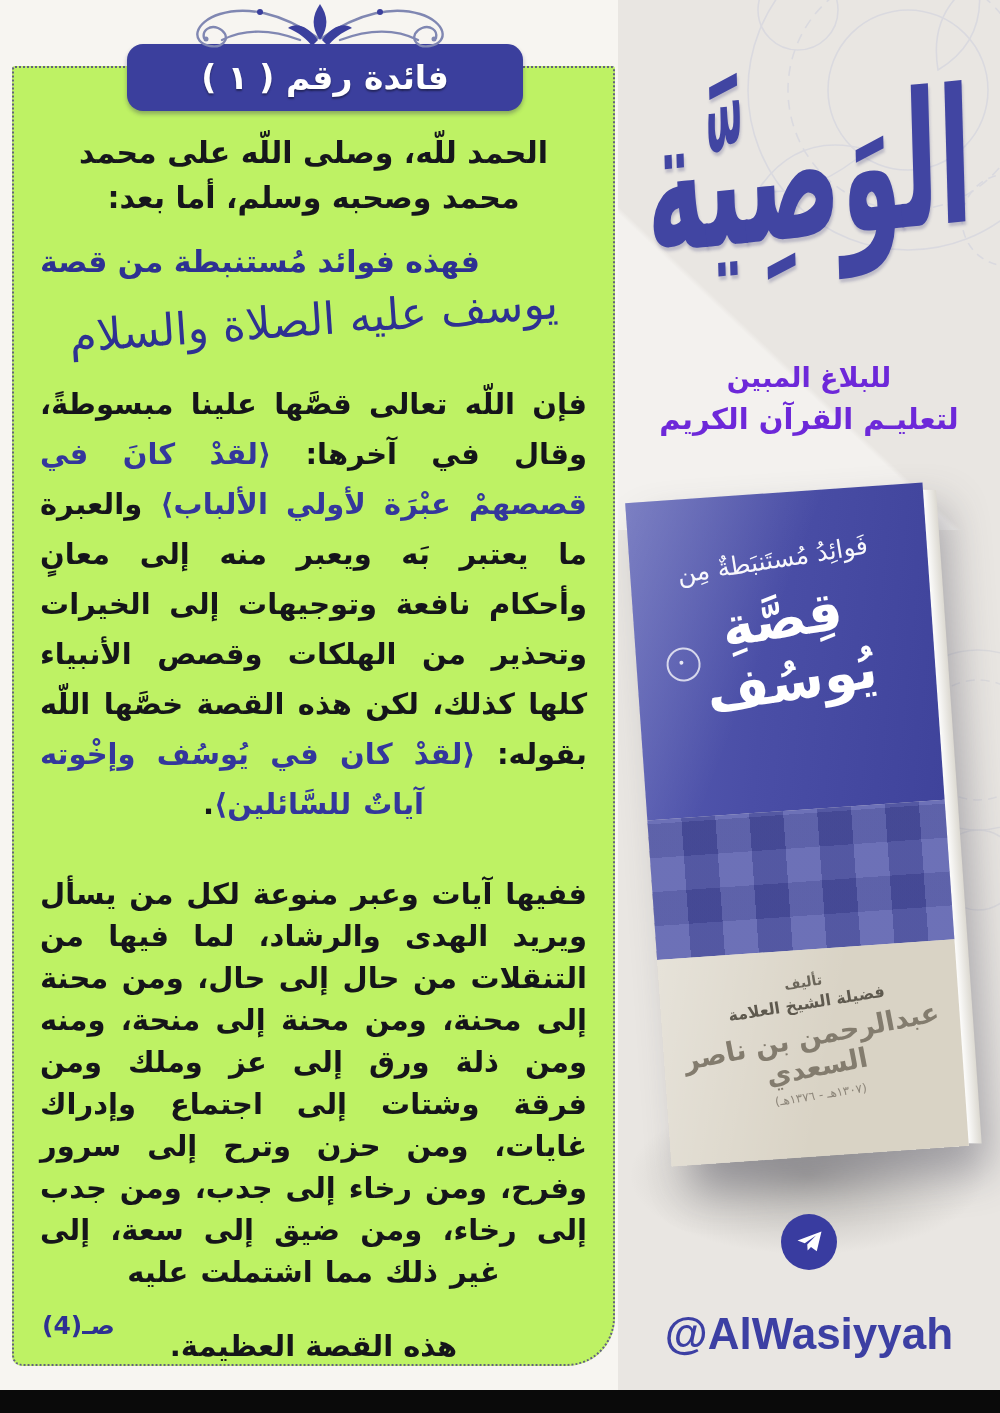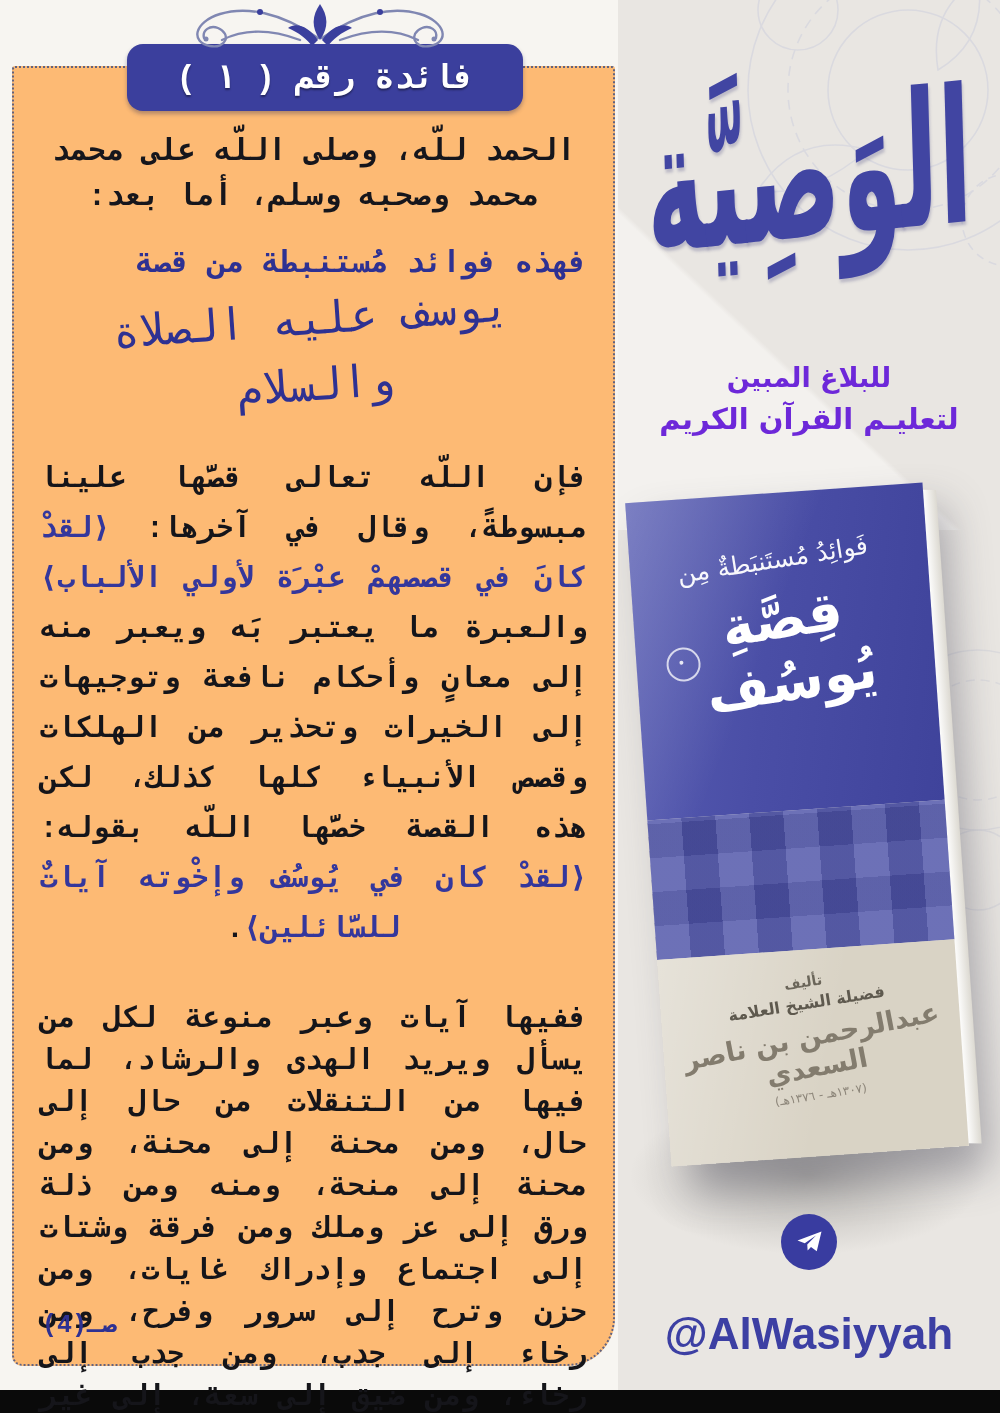--- a/index.html
+++ b/index.html
@@ -1,44 +1,44 @@
 <!DOCTYPE html>
 <html lang="ar"><head>
 <meta charset="utf-8">
 <style>
   html,body{margin:0;padding:0;}
   body{width:1000px;height:1413px;position:relative;overflow:hidden;
        font-family:"DejaVu Sans",sans-serif;background:#f7f5f1;}
   .canvas{position:absolute;inset:0;width:1000px;height:1413px;}
 
   
-  .left-panel{position:absolute;left:0;top:0;width:618px;height:1006px;background:#f7f5f1;font-family:Liberation Mono, monospace;}
+  .left-panel{position:absolute;left:0;top:0;width:618px;height:1006px;background:#f7f5f1;}
   .right-panel{position:absolute;left:618px;top:0;width:382px;height:1390px;background:#e9e6e2;overflow:hidden;}
   .bottom-bar{position:absolute;left:0;top:1390px;width:1000px;height:23px;background:#0a0a0a;}
 
   
   .content-box{position:absolute;left:12px;top:66px;width:603px;height:1300px;
-      background:#fdba74;border:2px dotted #62627e;border-radius:3px 3px 48px 10px;
+      background:#bef264;border:2px dotted #62627e;border-radius:3px 3px 48px 10px;
       padding:60px 26px 70px;box-sizing:border-box;direction:rtl;z-index:1;}
 
   
   .flourish{position:absolute;left:150px;top:2px;z-index:3;}
   .badge{position:absolute;left:127px;top:44px;width:396px;height:67px;background:#3b3f9d;
       border-radius:16px;z-index:2;display:flex;align-items:center;justify-content:center;
       box-shadow:0 3px 4px rgba(40,40,80,.35);}
   .badge span{color:#fff;font-size:33px;font-weight:bold;direction:rtl;
       text-shadow:0 2px 2px rgba(0,0,0,.4);}
 
   
   .opening{margin:2px 0 0;text-align:center;font-size:30px;font-weight:bold;color:#16161c;line-height:1.5;}
-  .intro-blue{margin-top:24px;text-align:right;font-size:30px;font-weight:bold;color:#2e3192;}
+  .intro-blue{margin-top:24px;text-align:left;font-size:30px;font-weight:bold;color:#2e3192;}
   .calli{margin-top:8px;text-align:center;font-size:44px;color:#2e3192;transform:rotate(-4deg);line-height:1.5;}
   .para{font-size:29px;font-weight:bold;color:#15151a;line-height:50px;
       text-align:justify;text-align-last:center;word-spacing:2px;}
-  .p1{margin-top:34px;}
+  .p1{margin-top:26px;}
   .p2{margin-top:44px;line-height:42px;}
   .closing-line{margin-top:0;text-align:center;font-size:29px;font-weight:bold;color:#15151a;line-height:48px;}
   .seg-blue{color:#34379c;}
   .seg-black{color:#15151a;}
   .page-marker{position:absolute;left:28px;bottom:24px;color:#2e3192;font-size:25px;font-weight:bold;direction:rtl;}
 
   
   .arabesque{position:absolute;opacity:.45;}
   .wedge{position:absolute;left:0;top:170px;width:382px;height:360px;
       background:linear-gradient(to top right,#f3f1ee 44%,rgba(243,241,238,0) 45%);}

